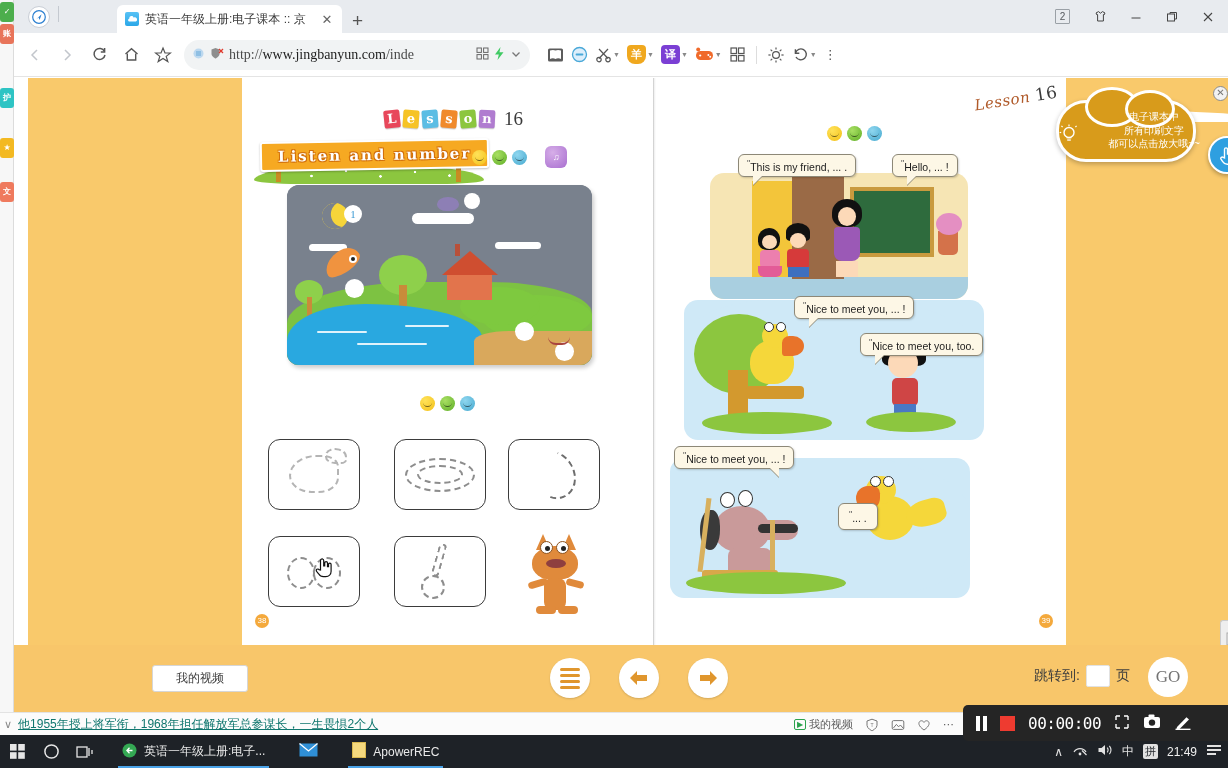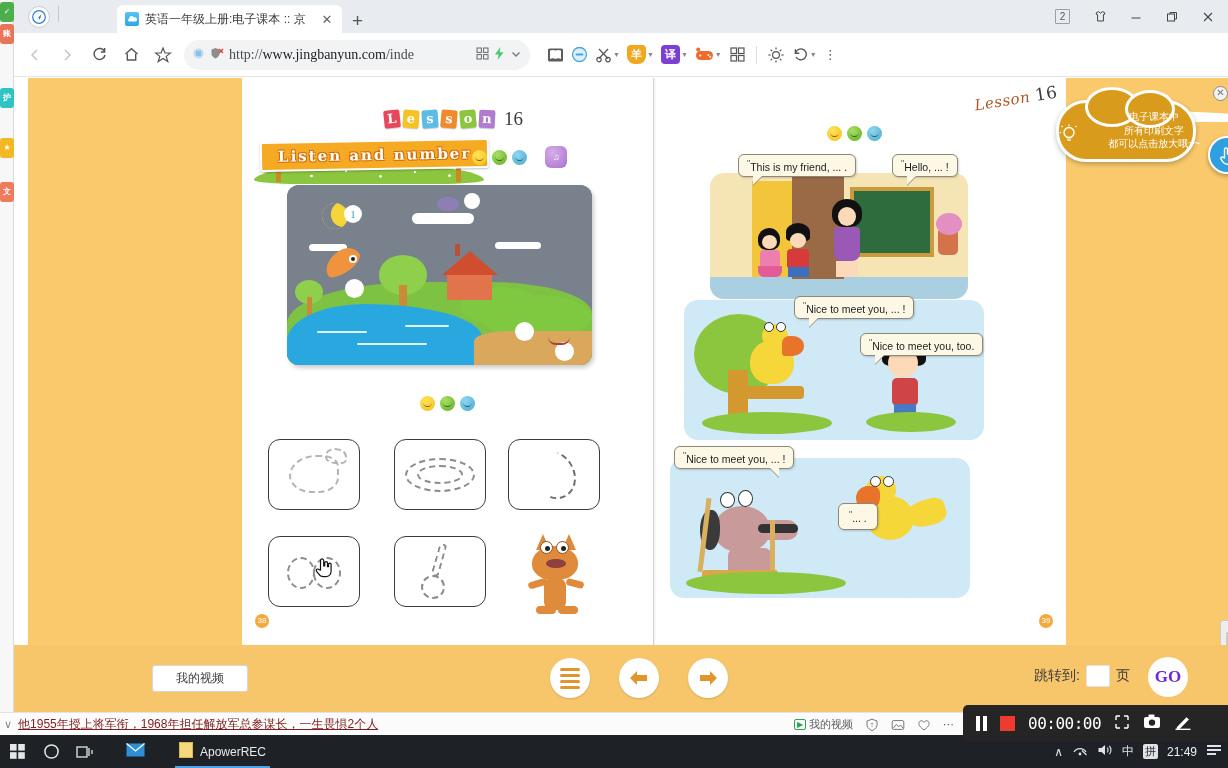--- a/index.html
+++ b/index.html
@@ -338,31 +338,31 @@
     position: absolute; right: 98px; top: 20px; display: flex; align-items: center; gap: 6px;
   }
   .jump-label { font-size: 14px; color: #3d3d3d; }
   .jump-input {
     width: 24px; height: 22px; background: #fff; border: 1px solid #e2e2e2; border-radius:2px;
   }
   .go-btn {
     position: absolute; right: 40px; top: 12px; width: 40px; height: 40px;
     border-radius: 50%; background: #fff; display:flex; align-items:center;
     justify-content:center; font-family:"Liberation Serif",serif;
-    font-size: 17px; color: #6d28d9; font-weight:bold;
+    font-size: 17px; color: #737373; font-weight:normal;
   }
 
   
   .statusbar {
     position: absolute; left: 0; top: 712px; width: 1228px; height: 23px;
     background: #fbfbfb; border-top: 1px solid #e3e3e3;
     display: flex; align-items: center; padding-left: 4px; gap: 6px;
   }
   .sb-link {
-    font-size: 12px; color: #7f1d1d; text-decoration: underline; white-space: nowrap;
+    font-size: 12px; color: #0f766e; text-decoration: underline; white-space: nowrap;
   }
   .sb-right { position: absolute; right: 6px; top: 0; height: 23px;
     display: flex; align-items: center; gap: 12px; }
   .sb-item { font-size: 11px; color: #5a5a5a; display:flex; align-items:center; gap:3px; }
   .play-sq { width:12px; height:11px; border:1px solid #2da34f; border-radius:2px;
     color:#2da34f; font-size:8px; line-height:9px; text-align:center; }
 
   
   .recorder {
     position: absolute; left: 963px; top: 705px; width: 265px; height: 36px;
@@ -955,20 +955,29 @@
           <circle cx="8.5" cy="8.5" r="6.6" fill="none" stroke="#e6e6e6" stroke-width="1.5"></circle>
         </svg>
     </div>
     <div class="tb-start">
       <svg width="18" height="16" viewBox="0 0 18 16">
           <rect x="1" y="3" width="10" height="10" fill="none" stroke="#e6e6e6" stroke-width="1.3"></rect>
           <line x1="13" y1="4" x2="13" y2="12" stroke="#e6e6e6" stroke-width="1.3"></line>
           <line x1="16" y1="6" x2="16" y2="10" stroke="#e6e6e6" stroke-width="1.3"></line>
         </svg>
     </div>
+    <div class="tb-app open" style="margin-left:10px;">
+      <span>
+        <svg width="15" height="15" viewBox="0 0 15 15">
+            <circle cx="7.5" cy="7.5" r="7" fill="#34a853"></circle>
+            <path d="M4.5 7.5 h6 M7.5 4.8 l-2.6 2.7 2.6 2.7" fill="none" stroke="#fff" stroke-width="1.3"></path>
+          </svg>
+      </span>
+      <span>英语一年级上册:电子...</span>
+    </div>
     <div class="tb-app" style="margin-left:14px;">
       <span>
         <svg width="19" height="14" viewBox="0 0 19 14">
             <rect x="0.5" y="0.5" width="18" height="13" fill="#2f8fd6"></rect>
             <path d="M0.5 0.5 L9.5 8 L18.5 0.5" fill="none" stroke="#fff" stroke-width="1.3"></path>
           </svg>
       </span>
     </div>
     <div class="tb-app open" style="margin-left:14px;">
       <span>

